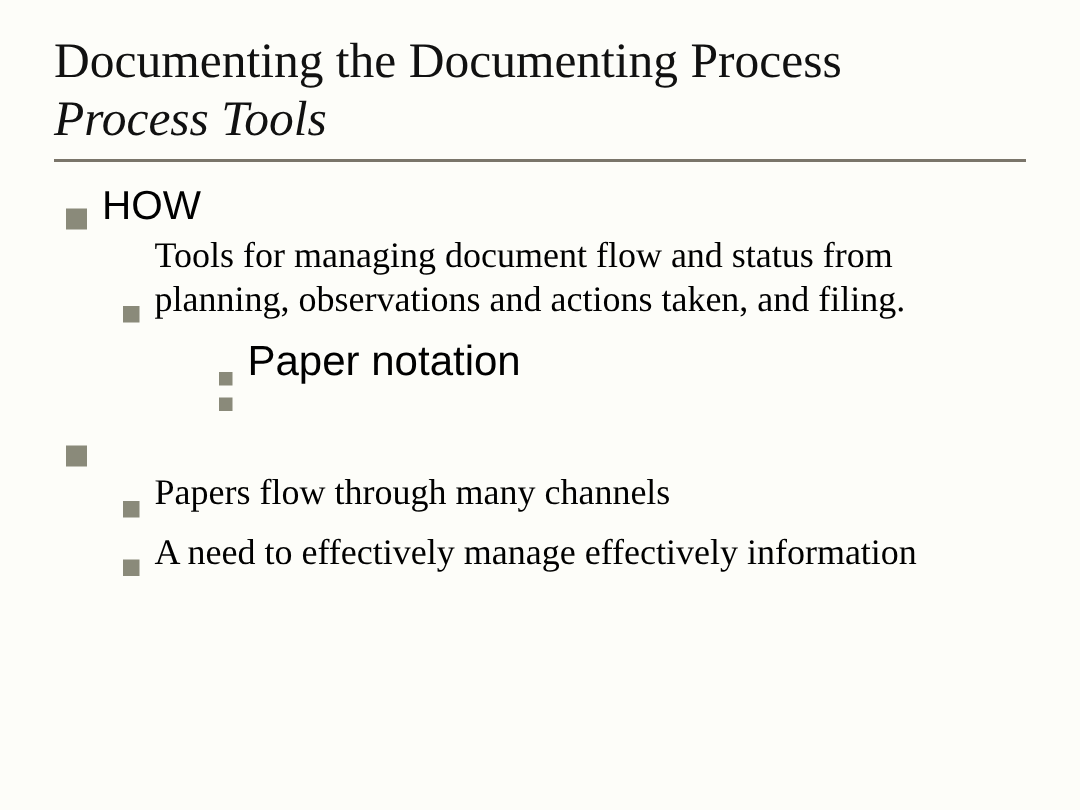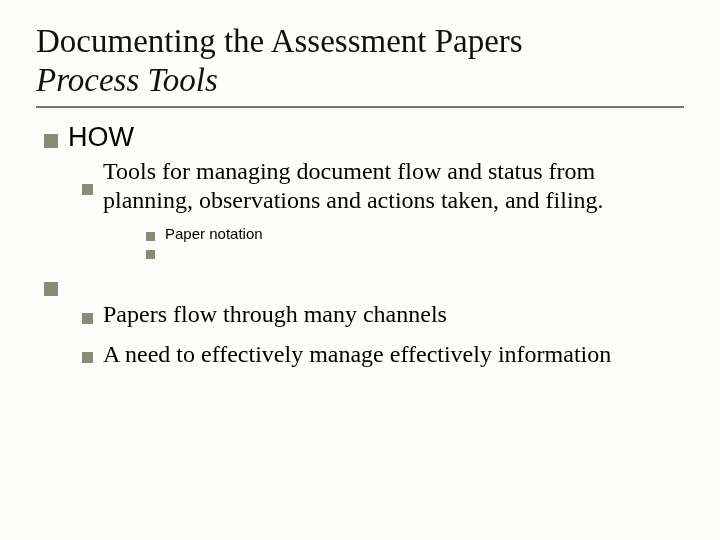--- a/index.html
+++ b/index.html
@@ -29,21 +29,21 @@
   .title .line2 {
     font-style: italic;
   }
   .rule {
     border: none;
     border-top: 2px solid #7a756a;
     margin: 4px 0 14px 0;
   }
   .bullet {
     display: flex;
-    align-items: center;
+    align-items: flex-end;
     gap: 10px;
   }
   .sq {
     flex: 0 0 auto;
     width: 14px;
     height: 14px;
     background: #8a8a7a;
     margin-top: 7px;
   }
   .sq.small {
@@ -63,35 +63,35 @@
   }
   .lvl2 {
     font-size: 24px;
     margin-left: 46px;
     margin-bottom: 10px;
     line-height: 1.22;
     max-width: 590px;
     font-family: Liberation Serif, serif;
   }
   .lvl3 {
-    font-size: 15px;
+    font-size: 28px;
     margin-left: 110px;
     margin-bottom: 2px;
   }
   .spacer {
     height: 14px;
   }
 </style>
 </head>
 <body>
 
 <div class="slide">
 
   <h1 class="title">
-    <span>Documenting the Assessment Papers</span><br>
+    <span>Documenting the Documenting Process</span><br>
     <span class="line2">Process Tools</span>
   </h1>
 
   <hr class="rule">
 
   <div class="bullet lvl1">
     <span class="sq"></span>
     <span>HOW</span>
   </div>
 

